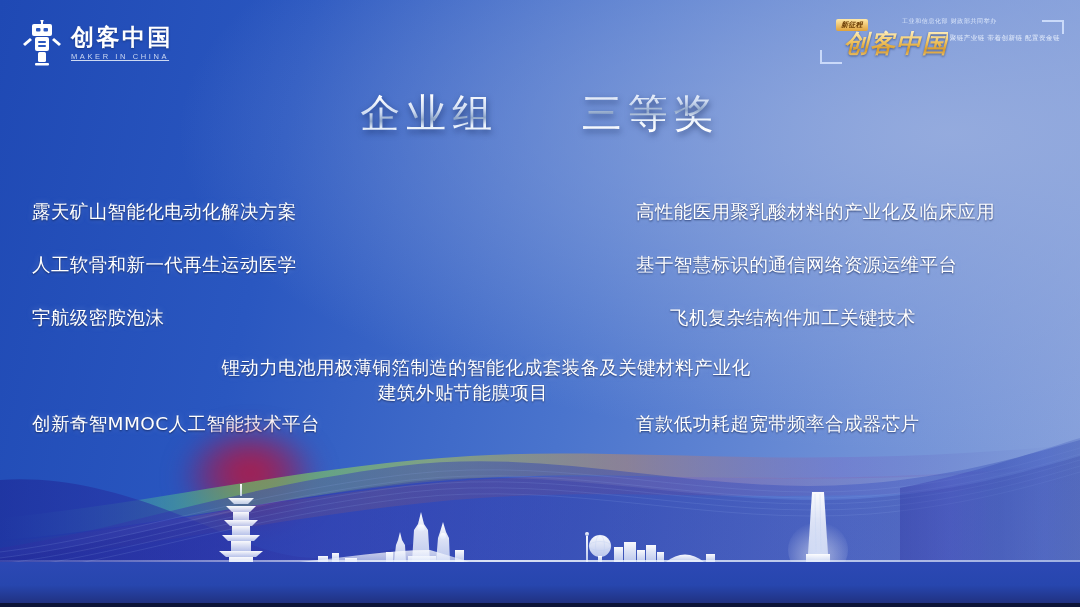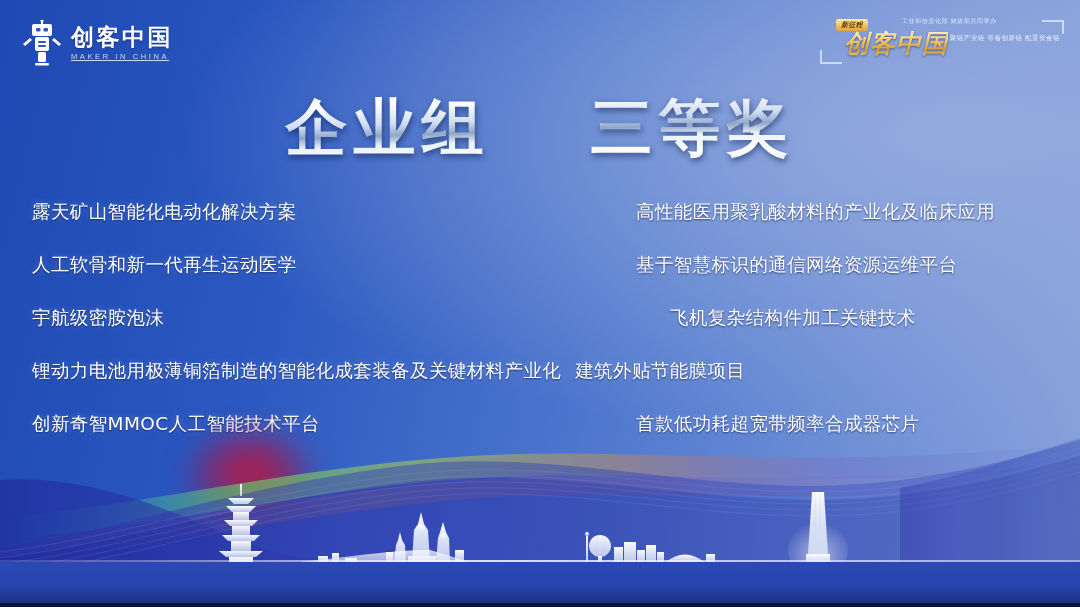--- a/index.html
+++ b/index.html
@@ -62,21 +62,21 @@
   .br-sub {
     position:absolute; left:34px; bottom:9px; font-size:12.5px; font-weight:bold;
     letter-spacing:.8px; color:#ffffff; white-space:nowrap;
     font-family:"DejaVu Sans", sans-serif;
     text-shadow:0 1px 2px rgba(12,32,86,.6);
   }
 
   
   #title {
     position:absolute; left:0; top:86px; width:1080px; text-align:center;
-    font-size:62px; font-weight:bold; letter-spacing:6px;
+    font-size:40px; font-weight:normal; letter-spacing:6px;
     font-family:"DejaVu Sans", sans-serif;
     background:linear-gradient(178deg,
        #f4f8ff 0%, #ffffff 26%, #cfdcf2 43%,
        #8fa6c8 52%, #e9f1fb 60%, #ffffff 74%, #b9c9e2 100%);
     -webkit-background-clip:text; background-clip:text;
     color:transparent; -webkit-text-fill-color:transparent;
     filter:drop-shadow(1px 3px 3px rgba(8,24,70,.55));
     white-space:nowrap;
   }
   #title .gap { display:inline-block; width:46px; }
@@ -185,21 +185,21 @@
     <div class="row" style="top:53px;">
       <span class="col-l">人工软骨和新一代再生运动医学</span>
       <span class="col-r">基于智慧标识的通信网络资源运维平台</span>
     </div>
 
     <div class="row" style="top:106px;gap:34px;">
       <span class="col-l">宇航级密胺泡沫</span>
       <span class="col-r">飞机复杂结构件加工关键技术</span>
     </div>
 
-    <div class="row wide" style="top:159px;">
+    <div class="row wide" style="top:159px;flex-direction:column;">
       <span class="col-l">锂动力电池用极薄铜箔制造的智能化成套装备及关键材料产业化</span>
       <span class="col-r">建筑外贴节能膜项目</span>
     </div>
 
     <div class="row" style="top:212px;">
       <span class="col-l">创新奇智MMOC人工智能技术平台</span>
       <span class="col-r">首款低功耗超宽带频率合成器芯片</span>
     </div>
   </div>
 

